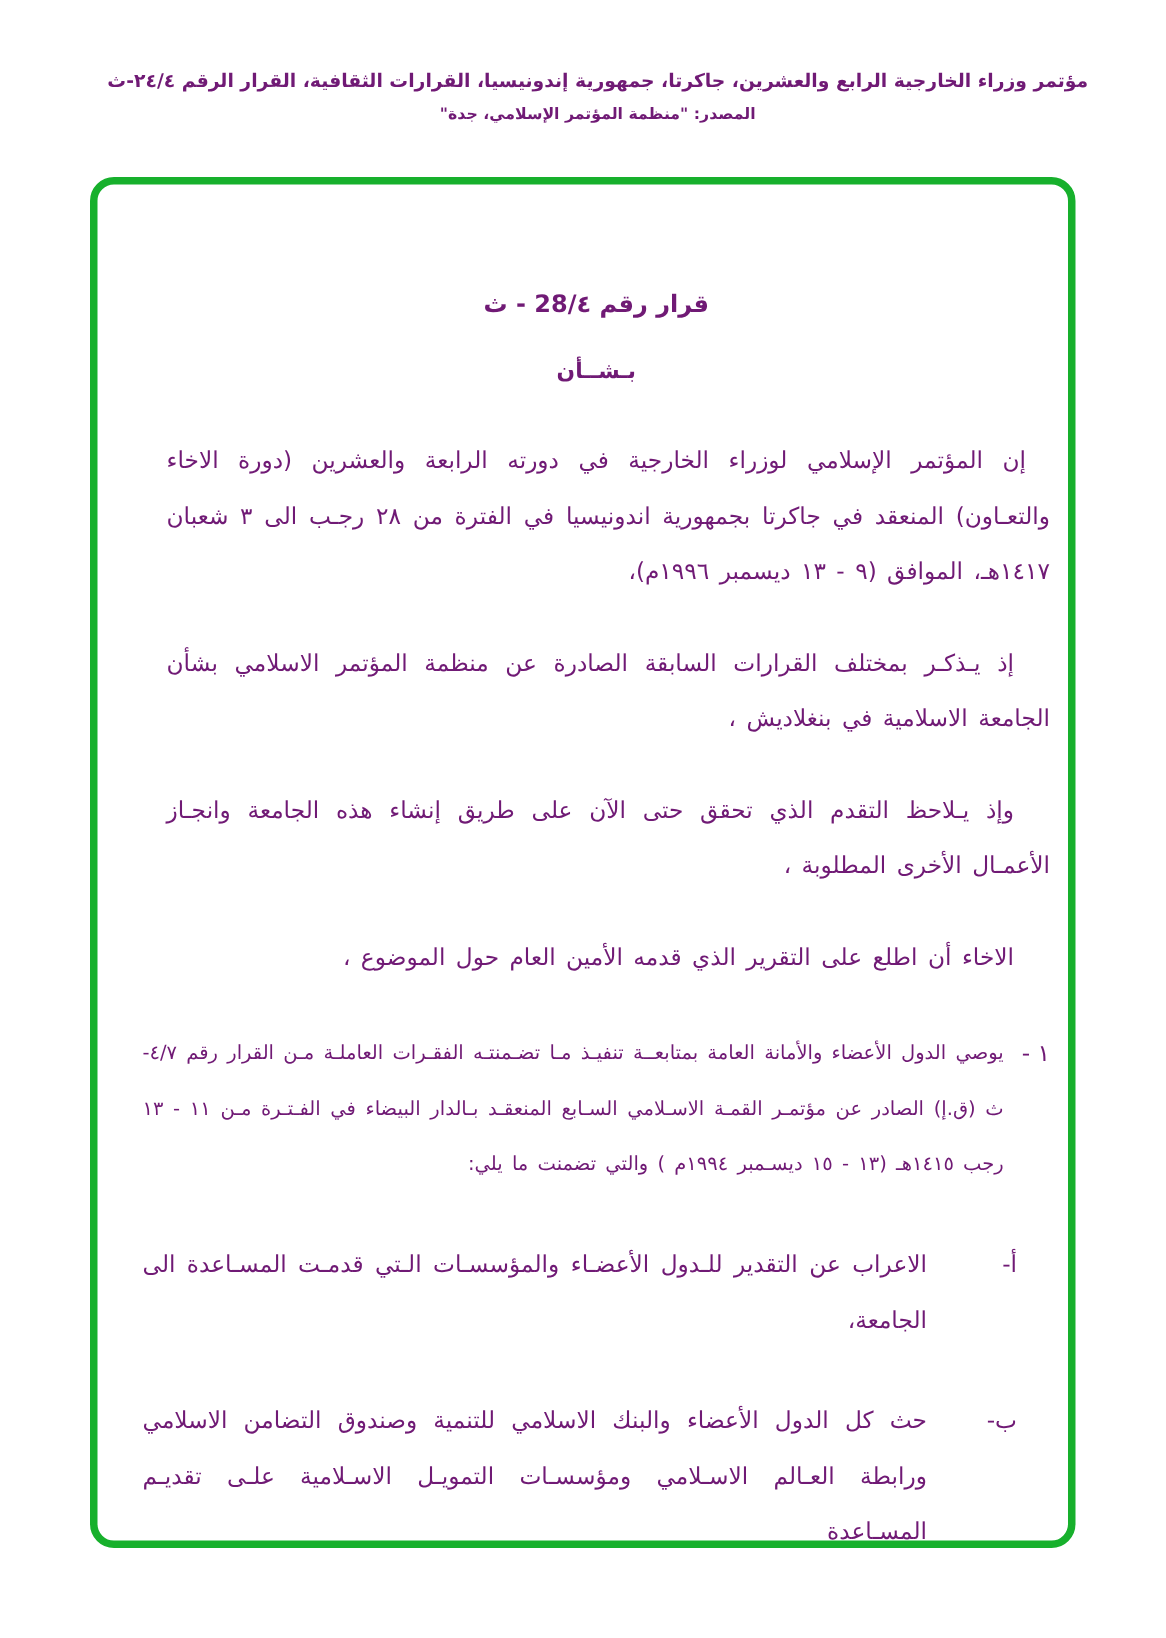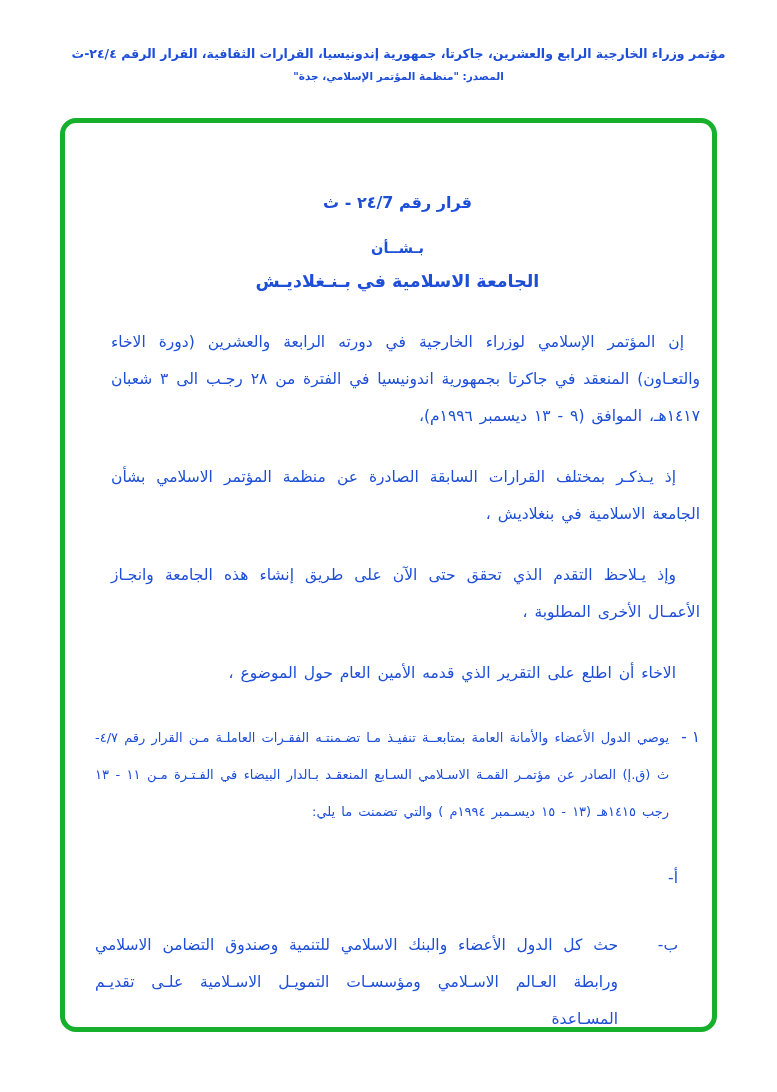--- a/index.html
+++ b/index.html
@@ -7,21 +7,21 @@
     padding: 0;
     background: #ffffff;
     font-family: "DejaVu Sans", sans-serif;
   }
   .page {
     position: relative;
     width: 777px;
     height: 1092px;
     background: #ffffff;
     overflow: hidden;
-    color: #1d4ed8;
+    color: #701a75;
   }
   
   .header {
     position: absolute;
     top: 46px;
     left: 40px;
     right: 20px;
     text-align: center;
     direction: rtl;
   }
@@ -140,23 +140,22 @@
 
   <div class="header">
     <div class="header-line1">مؤتمر وزراء الخارجية الرابع والعشرين، جاكرتا، جمهورية إندونيسيا، القرارات الثقافية، القرار الرقم ٢٤/٤-ث</div>
     <div class="header-line2">المصدر: "منظمة المؤتمر الإسلامي، جدة"</div>
   </div>
 
   <div class="frame">
     <div class="content">
 
       <div class="title-block">
-        <div class="title-line1">قرار رقم ٢٤/7 - ث</div>
+        <div class="title-line1">قرار رقم 28/٤ - ث</div>
         <div class="title-line2">بـشــأن</div>
-        <div class="title-line3">الجامعة الاسلامية في بـنـغلاديـش</div>
       </div>
 
       <p class="para first">
         <span>إن المؤتمر الإسلامي لوزراء الخارجية في دورته الرابعة والعشرين (دورة الاخاء والتعـاون) المنعقد في جاكرتا بجمهورية اندونيسيا في الفترة من ٢٨ رجـب الى ٣ شعبان ١٤١٧هـ، الموافق (٩ - ١٣ ديسمبر ١٩٩٦م)،</span>
       </p>
 
       <p class="para indent">
         <span class="lead">إذ يـذكـر</span><span> بمختلف القرارات السابقة الصادرة عن منظمة المؤتمر الاسلامي بشأن الجامعة الاسلامية في بنغلاديش ،</span>
       </p>
 
@@ -170,20 +169,23 @@
 
       <div class="item">
         <span class="item-num">١ -</span>
         <div class="item-body">
           <span class="lead">يوصي</span><span> الدول الأعضاء والأمانة العامة بمتابعــة تنفيـذ مـا تضـمنتـه الفقـرات العاملـة مـن القرار رقم ٤/٧-ث (ق.إ) الصادر عن مؤتمـر القمـة الاسـلامي السـابع المنعقـد بـالدار البيضاء في الفـتـرة مـن ١١ - ١٣ رجب ١٤١٥هـ (١٣ - ١٥ ديسـمبر ١٩٩٤م ) والتي تضمنت ما يلي:</span>
         </div>
       </div>
 
       <div class="subitem">
         <span class="subitem-letter">أ-</span>
+        <div class="subitem-body">
+          <span class="lead">الاعراب</span><span> عن التقدير  للـدول الأعضـاء والمؤسسـات الـتي قدمـت المسـاعدة الى الجامعة،</span>
+        </div>
       </div>
 
       <div class="subitem">
         <span class="subitem-letter">ب-</span>
         <div class="subitem-body">
           <span class="lead">حث</span><span> كل الدول الأعضاء والبنك الاسلامي للتنمية وصندوق التضامن  الاسلامي ورابطة العـالم الاسـلامي ومؤسسـات التمويـل الاسـلامية علـى تقديـم المسـاعدة</span>
         </div>
       </div>
 
     </div>

